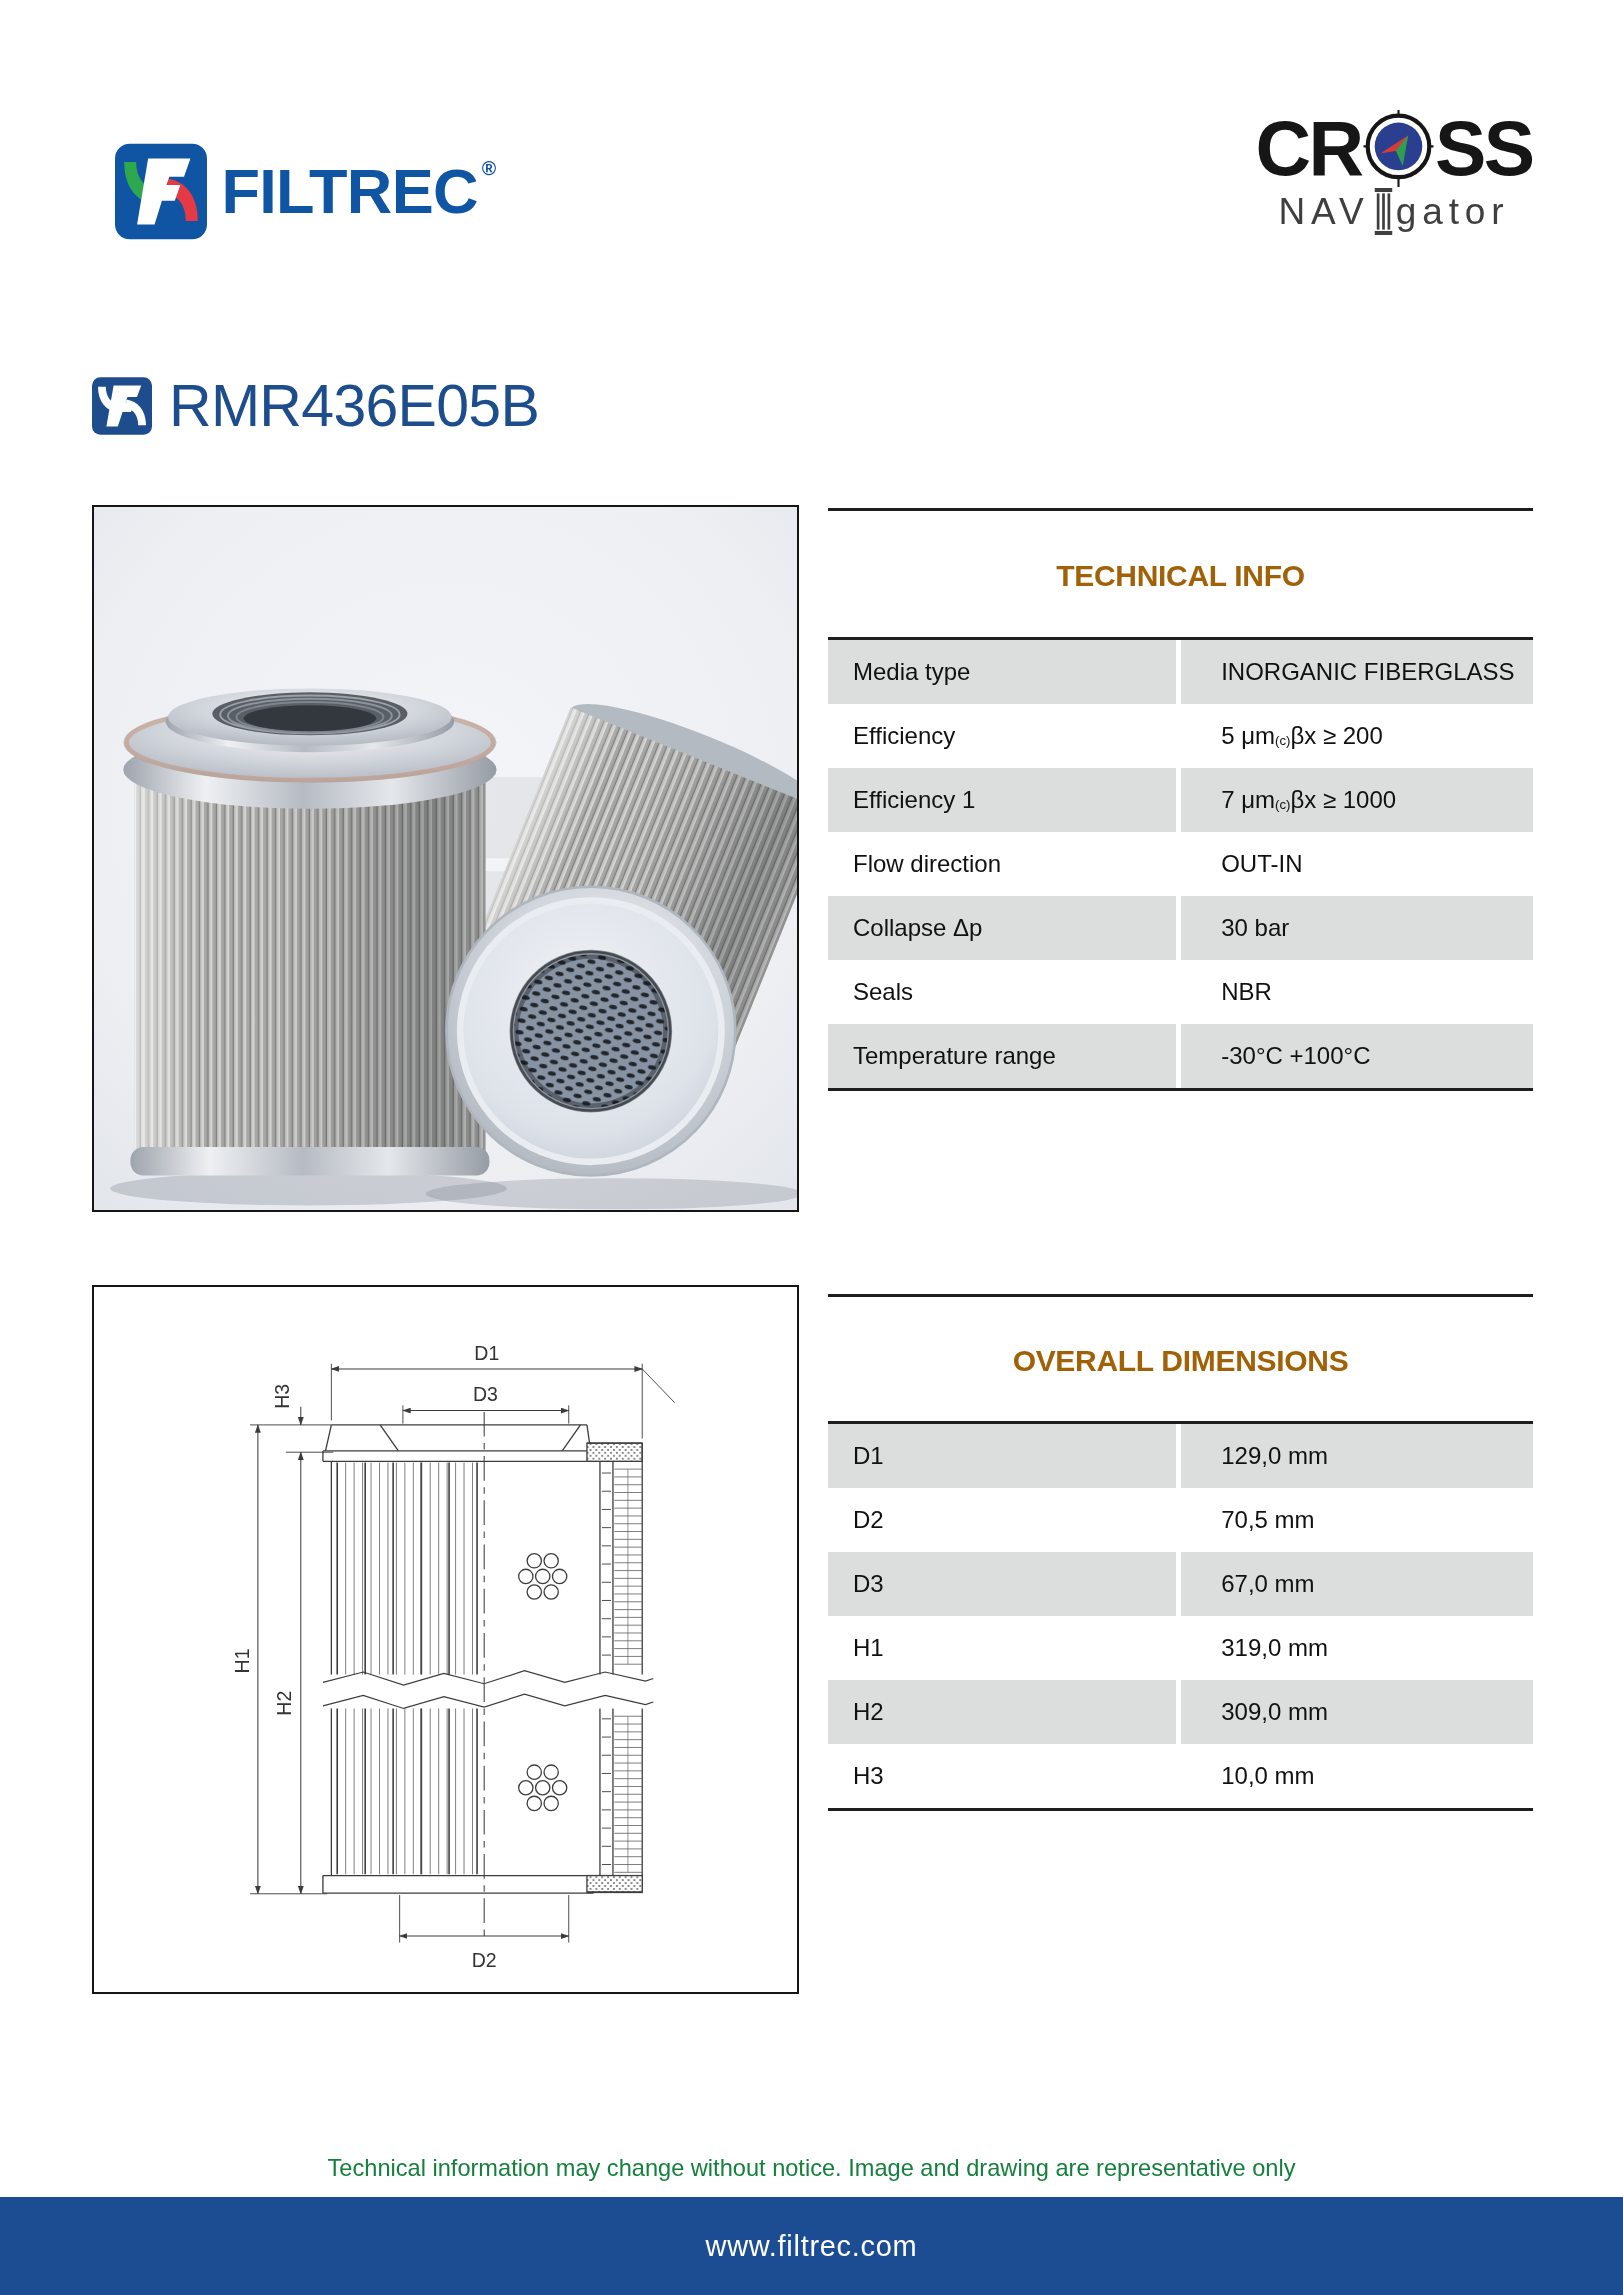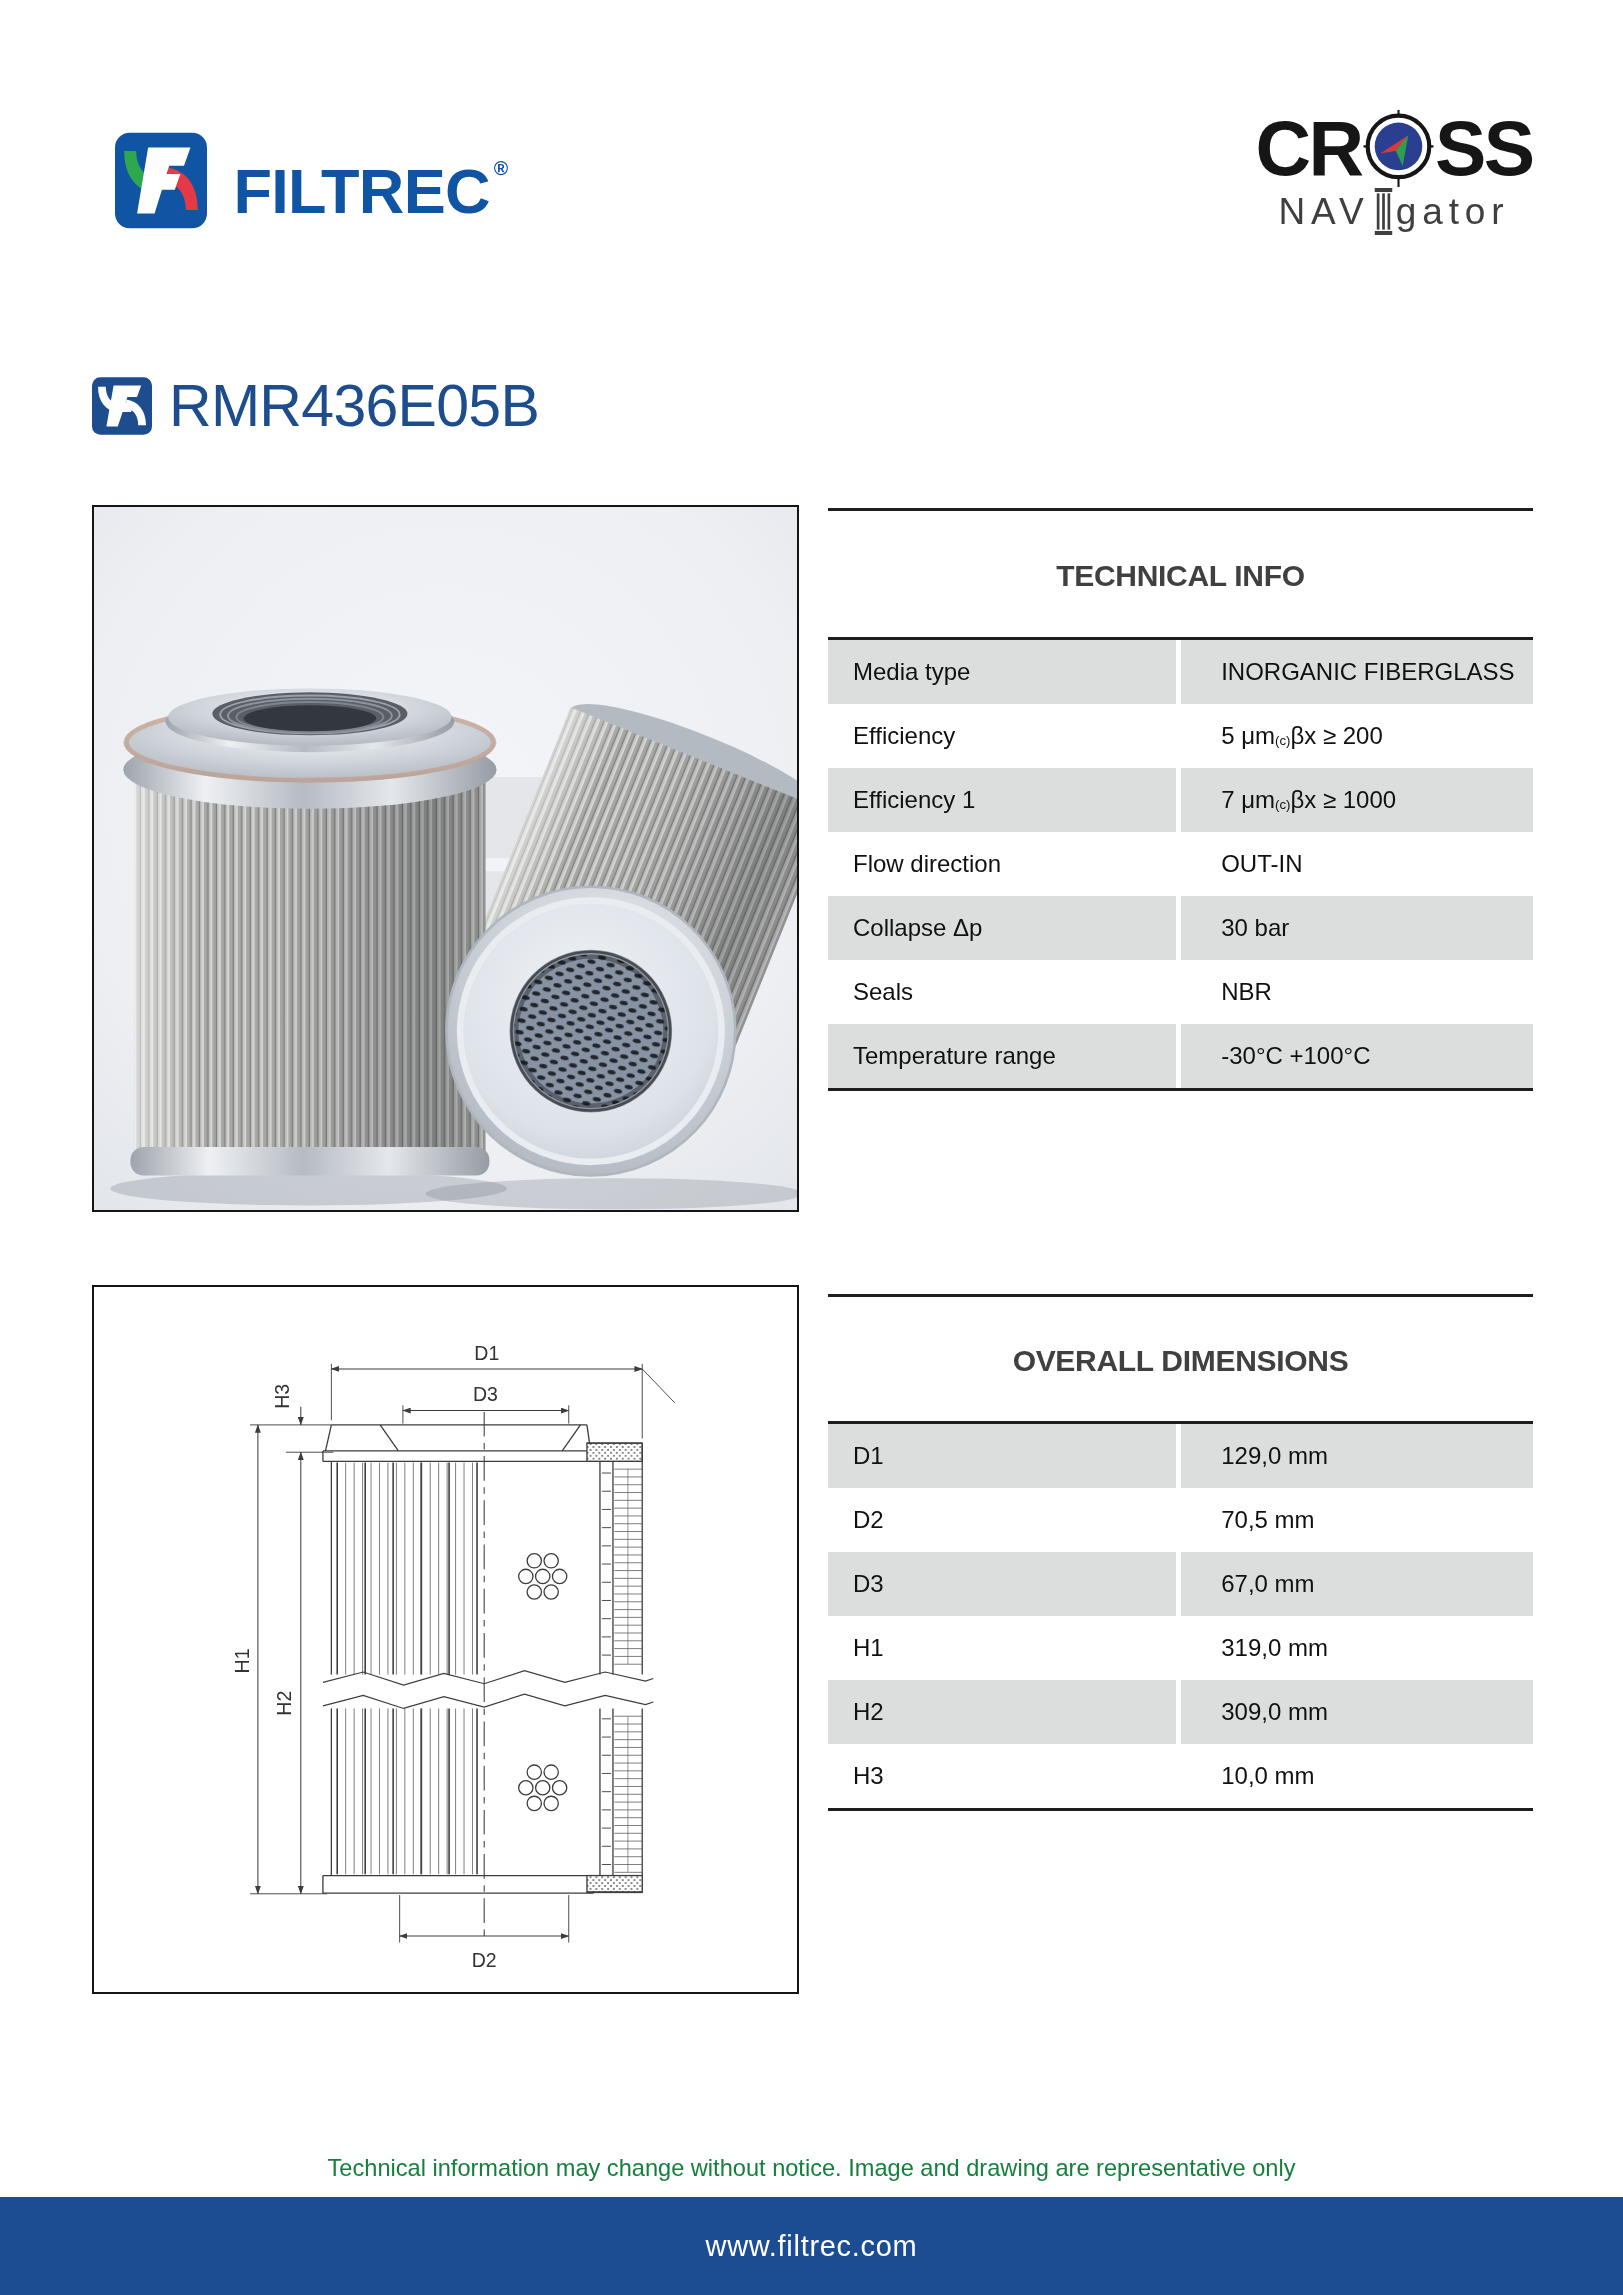--- a/index.html
+++ b/index.html
@@ -4,21 +4,21 @@
 <style>
   * { margin:0; padding:0; box-sizing:border-box; }
   html,body { background:#ffffff; }
   body { font-family:"Liberation Sans", sans-serif; }
   #page {
     position:relative; width:1623px; height:2295px;
     background:#ffffff; overflow:hidden; margin:0 auto;
   }
 
   
-  .logo-filtrec { position:absolute; left:115px; top:120px; display:flex; align-items:center;gap:12px; }
+  .logo-filtrec { position:absolute; left:115px; top:120px; display:flex; align-items:flex-end; }
   .logo-filtrec .mark { width:92px; height:97px; }
   .logo-filtrec .word {
     font-size:63px; font-weight:bold; color:#0f55a3;
     letter-spacing:-0.7px; margin-left:14.4px; line-height:97px;
   }
   .logo-filtrec .reg { font-size:19.6px; font-weight:bold; color:#0f55a3; vertical-align:38px; margin-left:3.9px; }
 
   .logo-cross { position:absolute; left:1247px; top:110px; width:294px; text-align:center; }
   .cross-line1 { display:flex; align-items:center; justify-content:center; }
   .cross-line1 .ctxt {
@@ -41,21 +41,21 @@
   #photo-box   { top:505px;  height:707px; }
   #drawing-box { top:1285px; height:709px; }
   .frame svg { display:block; width:100%; height:100%; }
 
   
   .section { position:absolute; left:828px; width:705px; }
   #sec-tech { top:508px; }
   #sec-dims { top:1294px; }
   .rule { height:3.3px; background:#1e1e1e; }
   .sec-title {
-    text-align:center; color:#404040; font-weight:bold; font-size:30px;
+    text-align:center; color:#a16207; font-weight:bold; font-size:30px;
     letter-spacing:-0.3px; margin-top:47px;
   }
   #sec-tech .sec-title { margin-top:48px; }
   .tbl { margin-top:43px; border-top:3.3px solid #1e1e1e; border-bottom:3.3px solid #1e1e1e; }
   #sec-tech .tbl { margin-top:44px; }
   .trow { display:flex; height:64px; }
   .trow:nth-child(odd) .cell { background:#dcdddd; }
   .cell { display:flex; align-items:center; font-size:24px; color:#111; }
   .cell.l { width:348px; padding-left:25px; margin-right:5.2px; }
   .cell.v { flex:1; padding-left:40px; }

